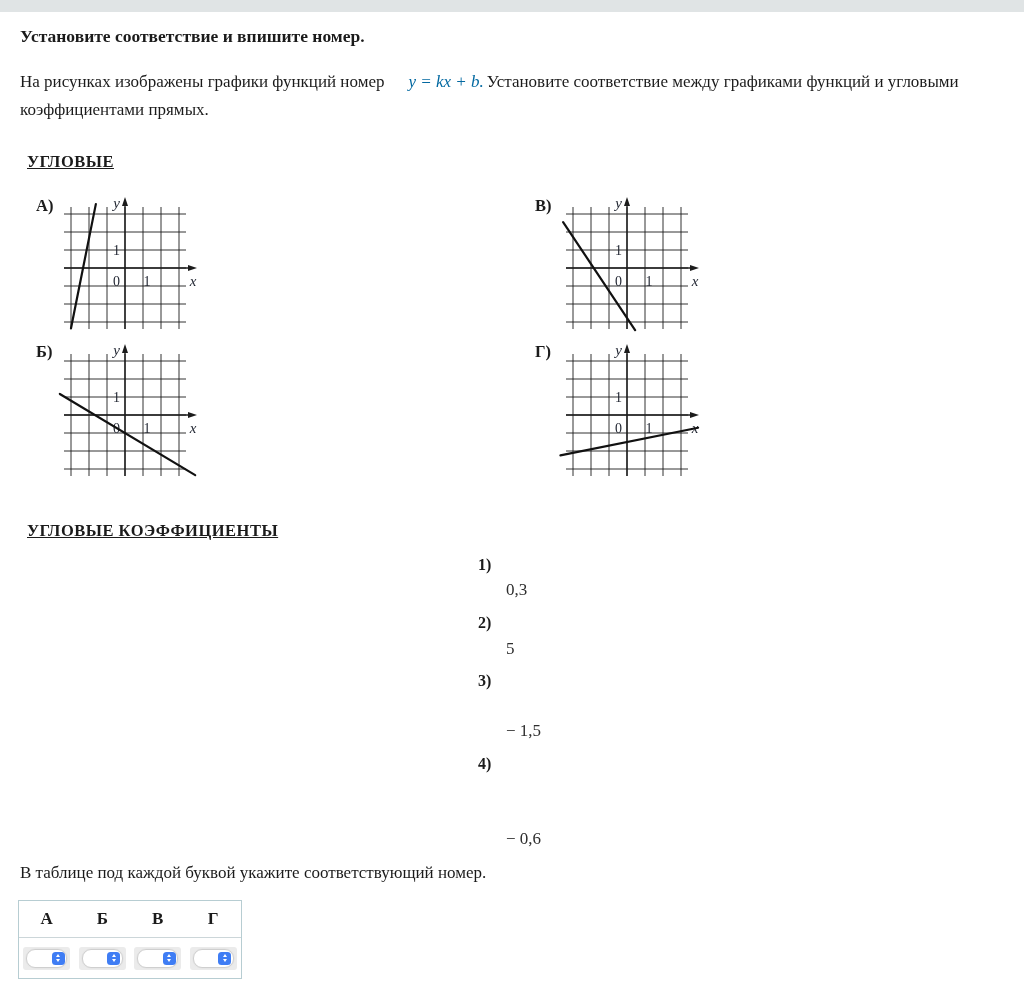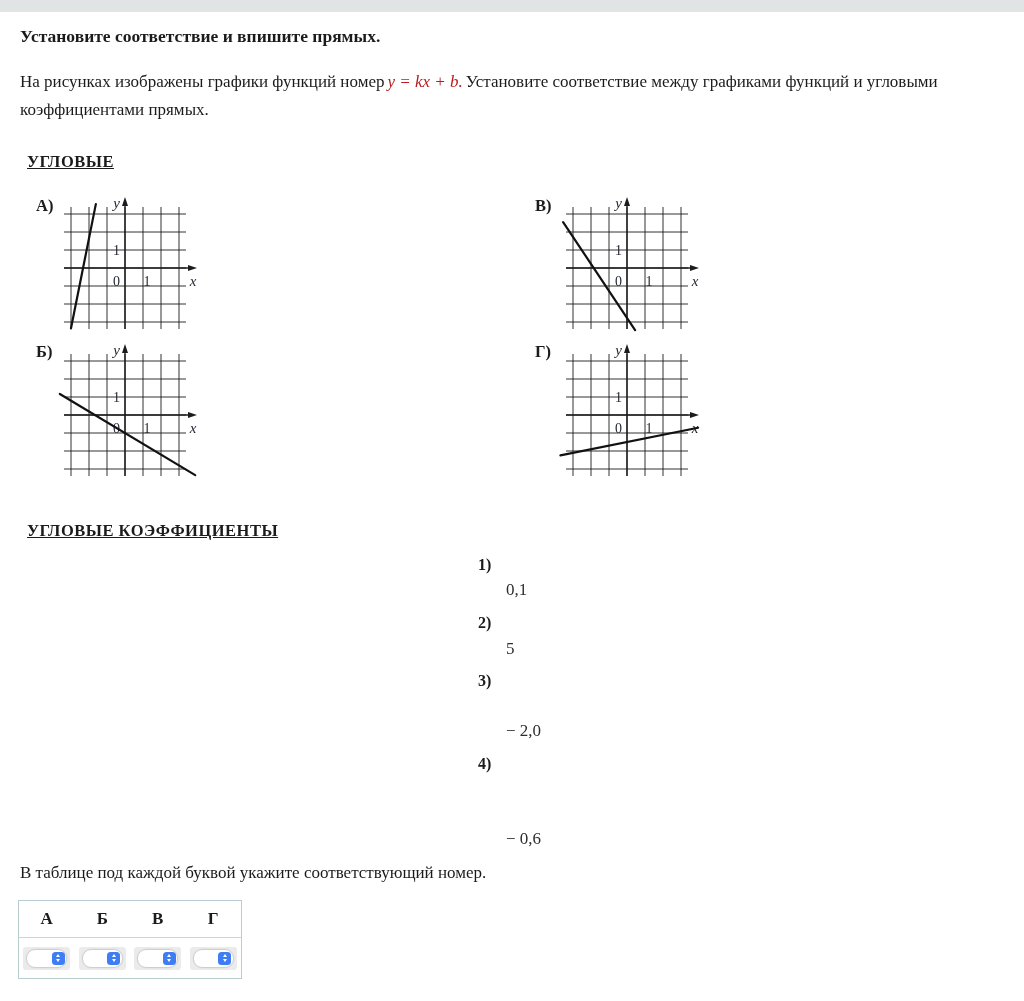--- a/index.html
+++ b/index.html
@@ -2,21 +2,21 @@
 <html lang="ru"><head>
 <meta charset="utf-8">
 <style>
   html,body{margin:0;padding:0;background:#ffffff;}
   #page{position:relative;width:1024px;height:1001px;background:#ffffff;overflow:hidden;
         font-family:"Liberation Serif","DejaVu Serif",serif;color:#1b1b1b;}
   #topband{position:absolute;left:0;top:0;width:1024px;height:12px;background:#e0e4e5;}
   .abs{position:absolute;}
   #title{left:20px;top:26px;font-size:17.5px;font-weight:bold;}
   #intro{left:20px;top:68px;width:985px;font-size:17px;line-height:28px;}
-  .formula{font-style:italic;color:#b91c1c;padding:0 3px;}
+  .formula{font-style:italic;color:#0369a1;padding:0 3px;margin-left:21px;}
   .section-head{font-size:16.5px;font-weight:bold;text-decoration:underline;letter-spacing:.5px;}
   #graphs-head{left:27px;top:152px;}
   #coef-head{left:27px;top:521px;text-decoration:underline;}
   .graph-label{font-size:16.5px;font-weight:bold;}
   .plot{position:absolute;width:146px;height:142px;}
   .coef-num{font-size:16px;font-weight:bold;}
   .coef-val{font-size:17px;color:#2e2e2e;}
   #table-note{left:20px;top:863px;font-size:17px;}
   #answer-table{position:absolute;left:18px;top:900px;width:222px;border:1px solid #b7cdd2;background:#fff;}
   #answer-table .hdr-row{display:flex;height:36px;border-bottom:1px solid #ccd6d9;align-items:center;}
@@ -31,21 +31,21 @@
   .tri{width:0;height:0;border-left:2.8px solid transparent;border-right:2.8px solid transparent;}
   .tri.up{border-bottom:3.2px solid #ffffff;}
   .tri.dn{border-top:3.2px solid #ffffff;}
 </style>
 </head>
 <body>
 
 <div id="page">
   <div id="topband"></div>
 
-  <div class="abs" id="title">Установите соответствие и впишите прямых.</div>
+  <div class="abs" id="title">Установите соответствие и впишите номер.</div>
 
   <div class="abs" id="intro"><span>На рисунках изображены графики функций номер</span><span class="formula">y = kx + b.</span><span>Установите соответствие между графиками функций и угловыми коэффициентами прямых.</span></div>
 
   <div class="abs section-head" id="graphs-head">УГЛОВЫЕ</div>
 
   <div class="abs graph-label" style="left:36px;top:196px;">А)</div>
   <div class="abs plot" style="left:56px;top:196px;"><svg viewBox="0 0 146 142" width="146" height="142">
         <line x1="15" y1="11" x2="15" y2="133" stroke="#1c1c1c" stroke-width="0.9"></line>
         <line x1="8" y1="18" x2="130" y2="18" stroke="#1c1c1c" stroke-width="0.9"></line>
         <line x1="33" y1="11" x2="33" y2="133" stroke="#1c1c1c" stroke-width="0.9"></line>
@@ -152,25 +152,25 @@
         <text x="137" y="90" font-size="15" text-anchor="middle" font-family="&quot;Liberation Serif&quot;,&quot;DejaVu Serif&quot;,serif" fill="#1f2430" font-style="italic">x</text>
         <text x="64" y="59" font-size="14" text-anchor="end" font-family="&quot;Liberation Serif&quot;,&quot;DejaVu Serif&quot;,serif" fill="#1f2430" font-style="normal">1</text>
         <text x="64" y="90" font-size="14" text-anchor="end" font-family="&quot;Liberation Serif&quot;,&quot;DejaVu Serif&quot;,serif" fill="#1f2430" font-style="normal">0</text>
         <text x="91" y="90" font-size="14" text-anchor="middle" font-family="&quot;Liberation Serif&quot;,&quot;DejaVu Serif&quot;,serif" fill="#1f2430" font-style="normal">1</text>
         <line x1="2.3999999999999915" y1="112.32000000000001" x2="140.10000000000002" y2="84.78" stroke="#111111" stroke-width="2.2" stroke-linecap="round"></line>
       </svg></div>
 
   <div class="abs section-head" id="coef-head">УГЛОВЫЕ КОЭФФИЦИЕНТЫ</div>
 
   <div class="abs coef-num" style="left:478px;top:556px;">1)</div>
-  <div class="abs coef-val" style="left:506px;top:580px;">0,1</div>
+  <div class="abs coef-val" style="left:506px;top:580px;">0,3</div>
   <div class="abs coef-num" style="left:478px;top:614px;">2)</div>
   <div class="abs coef-val" style="left:506px;top:639px;">5</div>
   <div class="abs coef-num" style="left:478px;top:672px;">3)</div>
-  <div class="abs coef-val" style="left:506px;top:721px;">− 2,0</div>
+  <div class="abs coef-val" style="left:506px;top:721px;">− 1,5</div>
   <div class="abs coef-num" style="left:478px;top:755px;">4)</div>
   <div class="abs coef-val" style="left:506px;top:829px;text-align:right;">− 0,6</div>
 
   <div class="abs" id="table-note">В таблице под каждой буквой укажите соответствующий номер.</div>
 
   <div id="answer-table">
     <div class="hdr-row">
       <div class="hdr-cell">А</div>
       <div class="hdr-cell">Б</div>
       <div class="hdr-cell">В</div>

